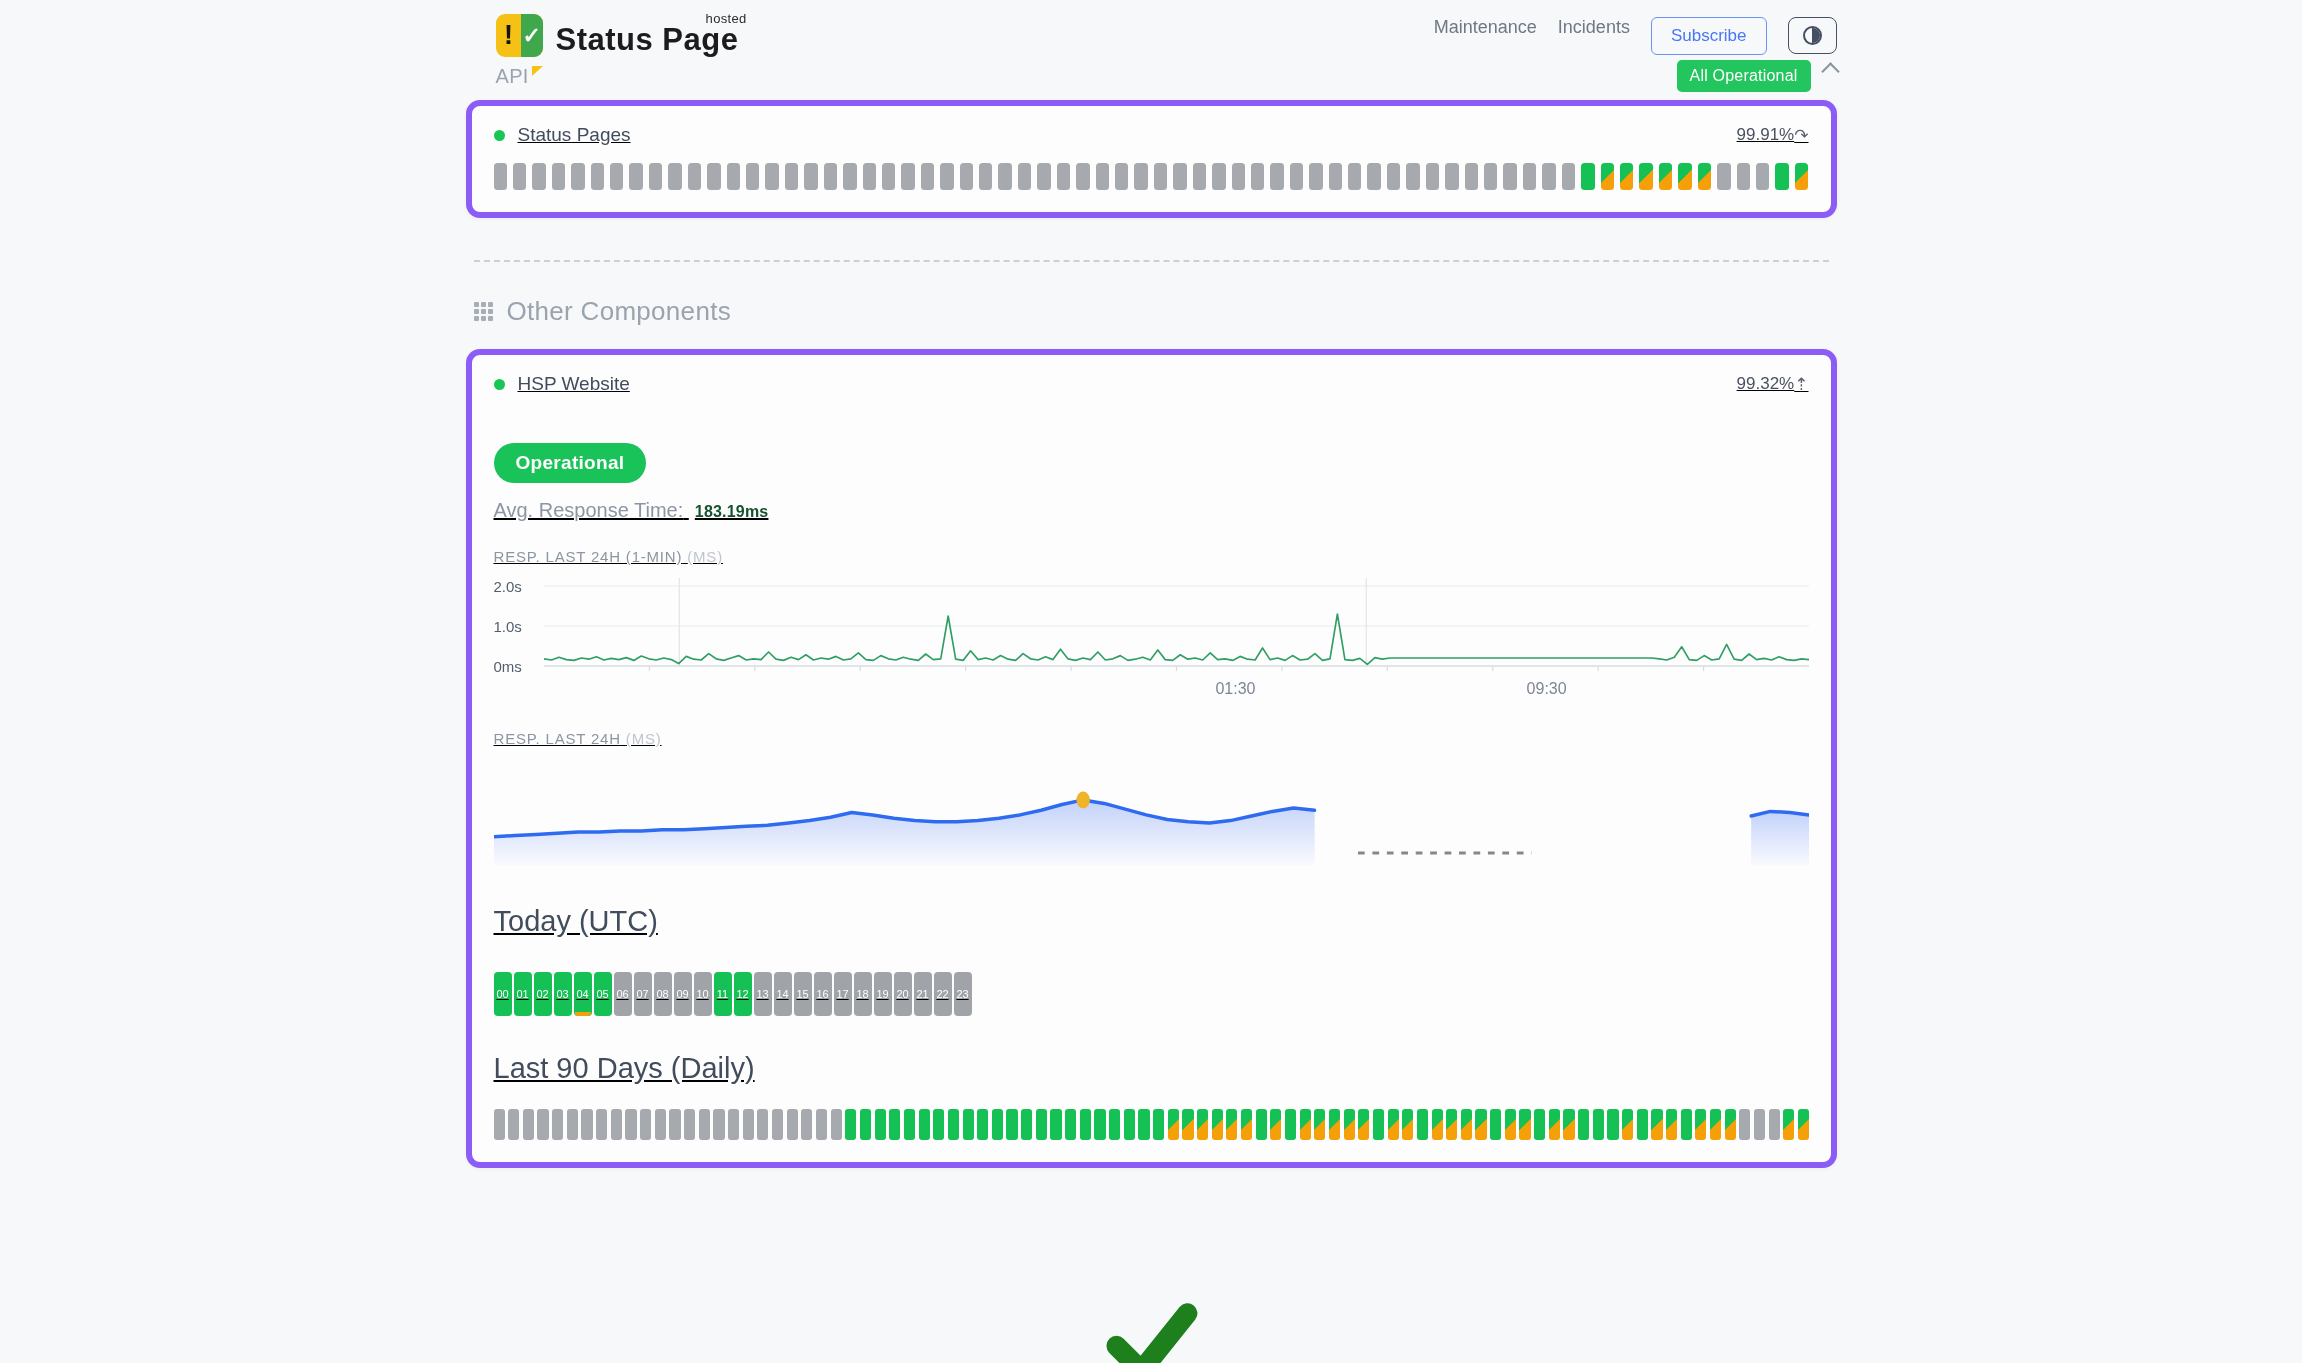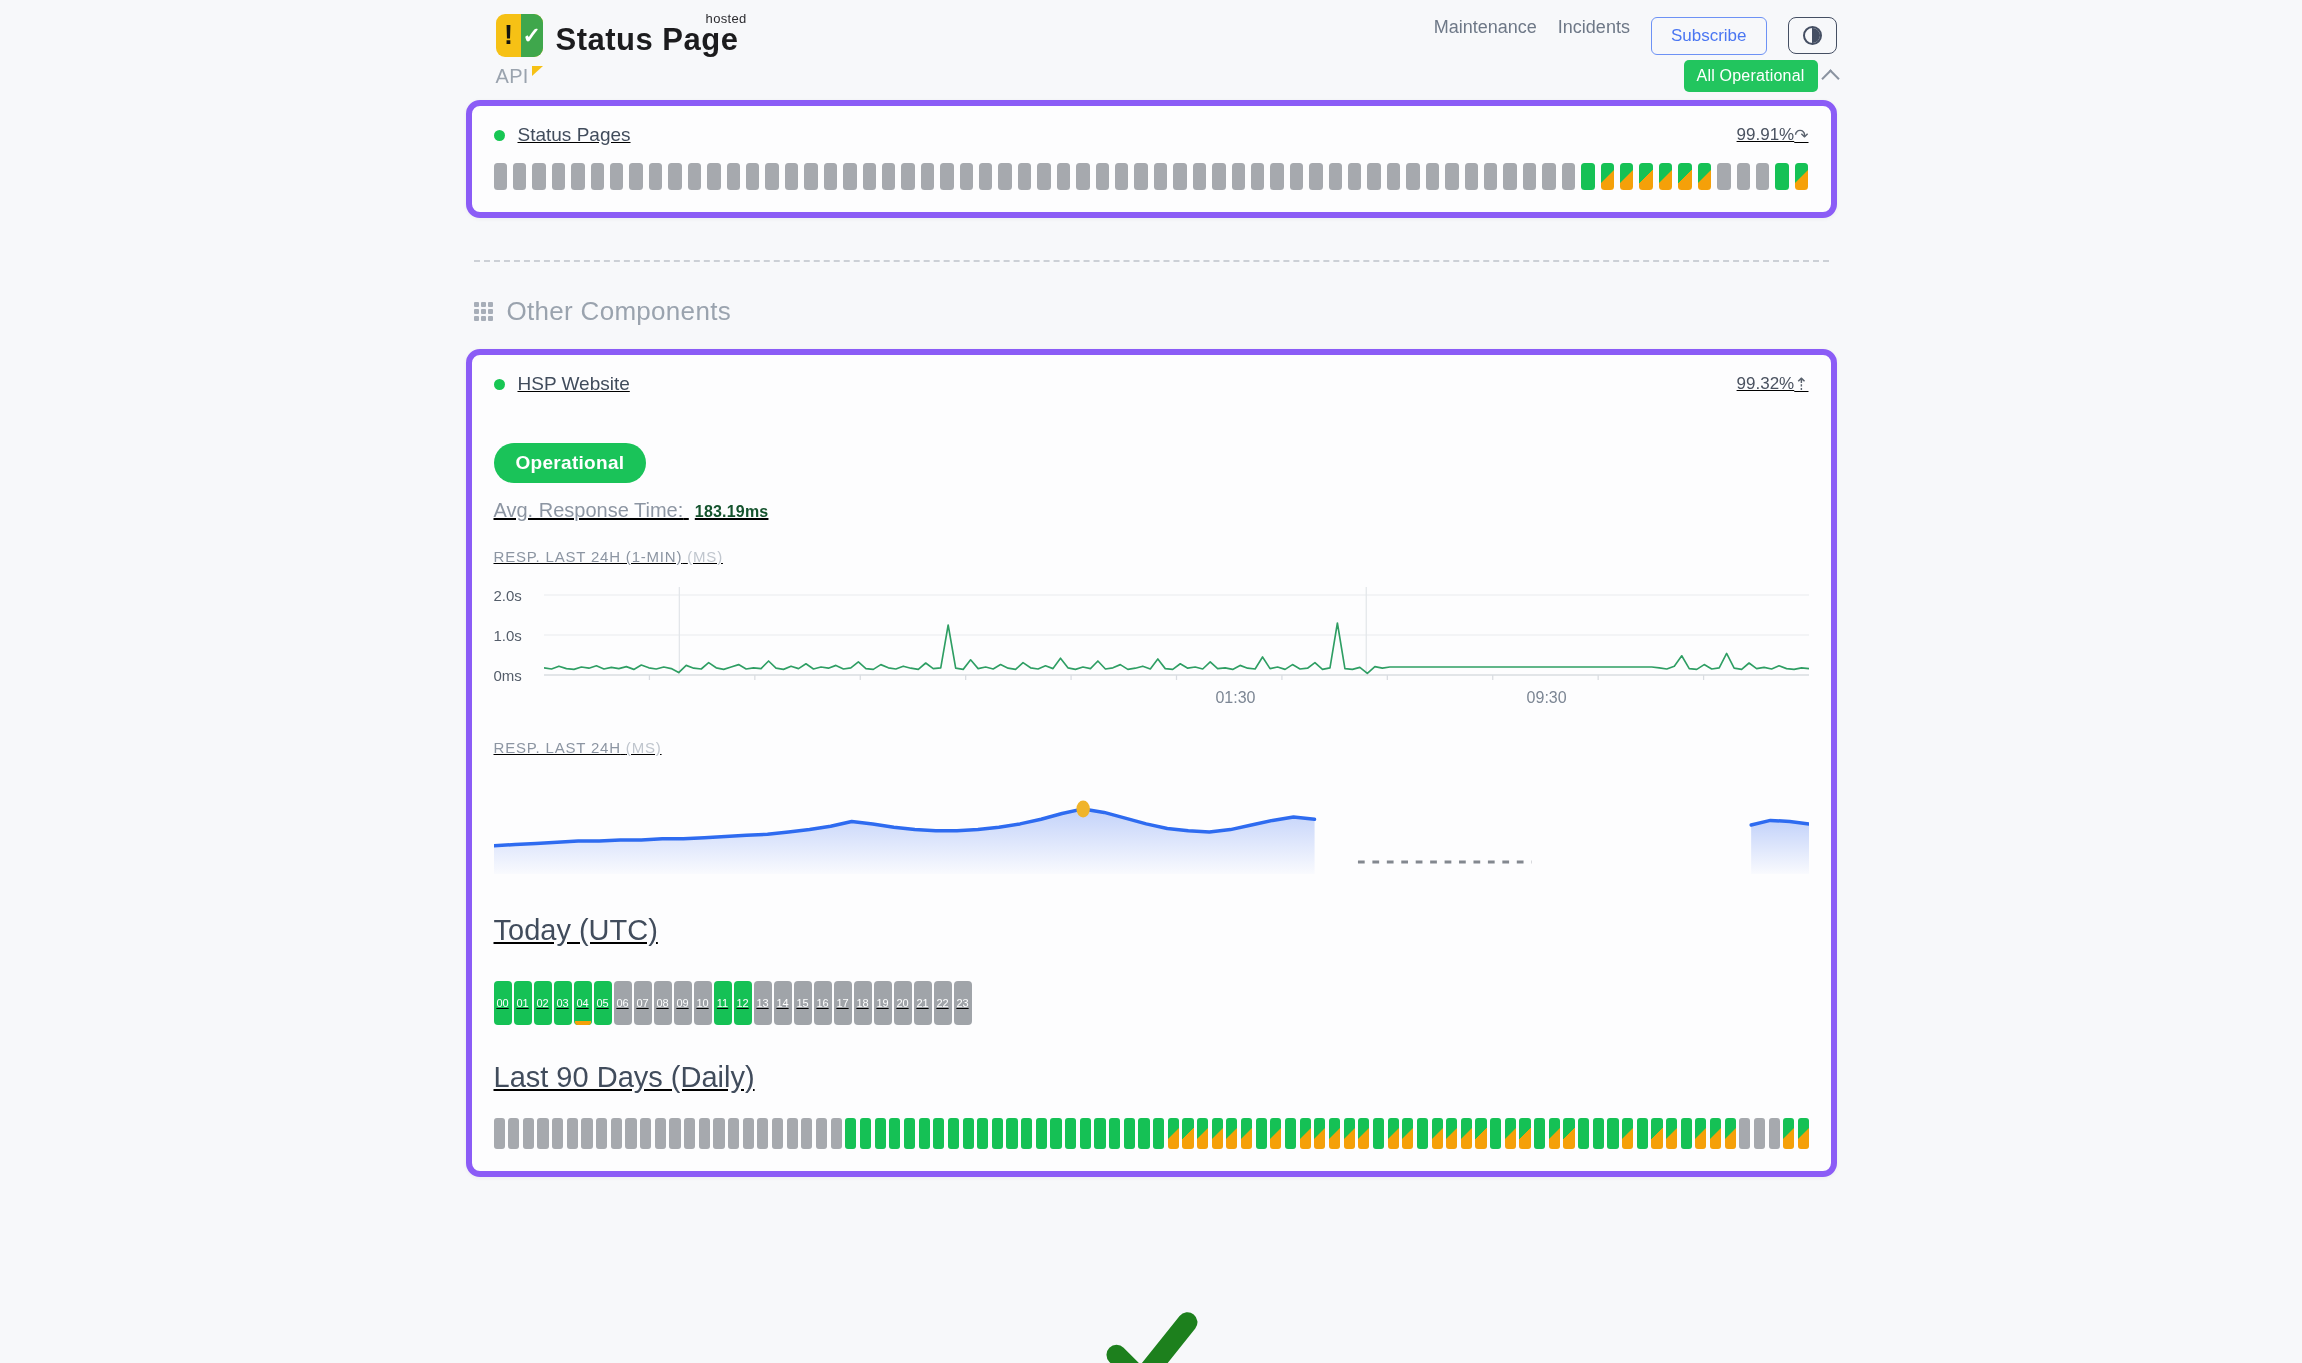--- a/index.html
+++ b/index.html
@@ -18,21 +18,21 @@
   .nav { display:flex; gap:21px; }
   .nav-link { font-size:18px; color:#6e7887; cursor:pointer; }
   .btn-subscribe { font-size:17px; color:#4a76f2; border:1.5px solid #6d92f5; border-radius:6px; padding:8px 19px; background:transparent; cursor:pointer; }
   .btn-theme { width:49px; height:37px; border:1.5px solid #454f63; border-radius:8px; background:transparent; display:flex; align-items:center; justify-content:center; cursor:pointer; }
   .half-moon { width:19px; height:19px; border:2px solid #454f63; border-radius:50%; position:relative; overflow:hidden; }
   .half-moon i { position:absolute; right:0; top:0; width:50%; height:100%; background:#454f63; }
 
   
   .sub-row { display:flex; align-items:center; justify-content:space-between; margin-top:2px; padding-left:30px; }
   .section-label { font-size:20px; color:#9aa3ae; letter-spacing:.3px; }
-  .status-pill-wrap { display:flex; align-items:center; gap:6px; }
+  .status-pill-wrap { display:flex; align-items:flex-start; gap:13px; }
   .pill-all-op { background:#22c55e; color:#fff; font-size:16px; padding:7px 13px; border-radius:5px; letter-spacing:.2px; }
   .chev-up { width:13px; height:13px; border-left:2.5px solid #8a93a0; border-top:2.5px solid #8a93a0; transform:rotate(45deg); margin-top:5px; cursor:pointer; }
 
   
   .card { background:#fdfdfe; border:6px solid #8b5cf6; border-radius:14px; box-shadow:0 1px 4px rgba(25,35,55,.05); padding:18px 22px 22px 22px;text-decoration:underline; }
   .card-1 { margin-top:8px; }
   .comp-row { display:flex; align-items:center; }
   .dot { width:11px; height:11px; border-radius:50%; background:#17c653; flex:none; }
   .comp-name { font-size:19px; color:#414c5c; margin-left:13px; font-weight:500; }
   .comp-right { margin-left:auto; display:flex; align-items:center; }
@@ -52,21 +52,21 @@
   .grid-icon i { background:#a7aeb8; border-radius:1px; }
   .other-title { font-size:26px; color:#9aa3ae; letter-spacing:.3px; }
 
   
   .badge-op { display:inline-block; background:#1ac359; color:#fff; font-size:19px; font-weight:bold; padding:9px 22px; border-radius:21px; margin-top:48px; letter-spacing:.3px; }
   .avg-row { margin-top:16px; font-size:20px; color:#8c95a2; }
   .avg-row b { color:#14532d; font-size:16px; margin-left:6px; letter-spacing:.2px; }
   .chart-label { margin-top:26px; font-size:15px; color:#8c95a2; letter-spacing:.8px; }
   .chart-label .unit { color:#c0c6ce; }
 
-  .chart1-wrap { margin-top:22px; position:relative; padding-left:50px; }
+  .chart1-wrap { margin-top:13px; position:relative; padding-left:50px; }
   .chart1-ylab { position:absolute; left:0; width:42px; text-align:left; font-size:15px; color:#545d6a; }
   .chart1-xrow { position:relative; height:24px; margin-top:2px; }
   .chart1-xrow span { position:absolute; transform:translateX(-50%); font-size:16px; color:#7c8694; }
 
   .chart2-wrap { margin-top:14px; }
 
   .block-title { font-size:29px; color:#414c5c; margin-top:36px; font-weight:500; }
   .hours { display:flex; gap:2px; margin-top:34px; }
   .hour { width:18px; height:44px; border-radius:4px; position:relative; display:flex; align-items:center; justify-content:center; }
   .hour span { color:#fff; font-size:11px; }

